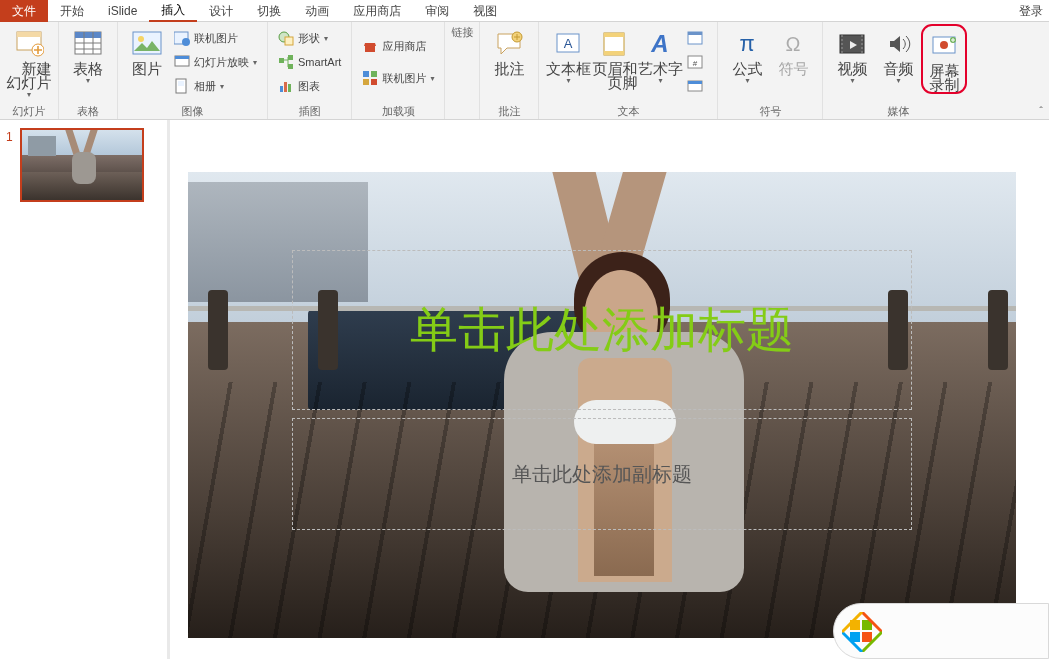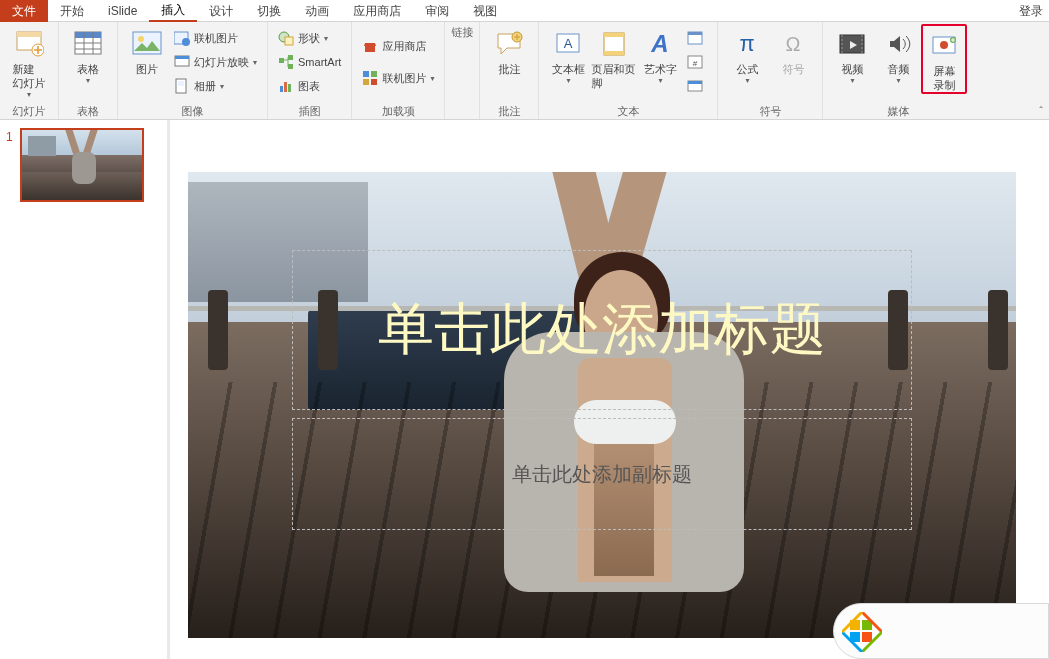--- a/index.html
+++ b/index.html
@@ -12,28 +12,28 @@
   .tab.active { color: #000000; border-bottom: 2px solid #c43e1c; }
   .login { position: absolute; right: 6px; top: 0; height:22px; display:flex; align-items:center; font-size:12px; color:#444; cursor:pointer;margin-left:6px;}
 
   
   .ribbon { height: 98px; background: #f3f3f3; border-bottom: 1px solid #d4d4d4; display: flex; position: relative; }
   .group { display:flex; flex-direction:column; align-items:center; padding: 2px 6px 0 6px; border-right: 1px solid #e1e1e1; }
   .group .body { flex: 1; display:flex; align-items:flex-start; }
   .group .glabel { font-size: 11px; color: #666; height: 16px; line-height:16px; text-align:center; width:100%; }
   .bigbtn { width: 46px; display:flex; flex-direction:column; align-items:center; justify-content:flex-start; padding-top:4px; cursor:pointer; }
   .bigbtn .ic { width: 32px; height: 32px; display:flex; align-items:center; justify-content:center; }
-  .bigbtn .lbl { font-size: 11px; color:#444; text-align:left; line-height:14px; margin-top:2px; }
+  .bigbtn .lbl { font-size: 15px; color:#444; text-align:right; line-height:14px; margin-top:2px; }
   .bigbtn .drop { font-size:8px; color:#666; }
   .smallcol { display:flex; flex-direction:column; justify-content:flex-start; padding-top:2px; }
   .smallbtn { height:24px; display:flex; align-items:center; font-size:11px; color:#444; padding: 0 4px; cursor:pointer; white-space:nowrap; }
   .smallbtn .ic { width:16px; height:16px; margin-right:4px; display:flex; align-items:center; justify-content:center;}
   .smallbtn .drop { font-size:8px; color:#666; margin-left:4px;}
 
-  .highlight { border: 2px solid #e4002b; border-radius:2px; }
+  .highlight { border: 2px solid #e4002b; border-radius:11px; }
 
   .collapse { position:absolute; right:6px; bottom:2px; font-size:11px; color:#666; cursor:pointer;}
 
   
   .editor { position:absolute; top:120px; left:0; right:0; bottom:0; display:flex; background:#fff; }
   .thumbcol { width:170px; border-right:3px solid #e9e9e9; background:#fff; padding:8px 0 0 0; }
   .thumbwrap { display:flex; align-items:flex-start; padding-left:6px;}
   .thumbnum { font-size:12px; color:#c43e1c; width:14px; padding-top:2px;}
   .thumb { width:124px; height:74px; border:2px solid #c43e1c; background:linear-gradient(180deg,#b8cde0 0%,#b8cde0 35%,#7e6f68 35%, #453b36 80%,#2b2624 100%); position:relative; overflow:hidden;}
   .thumb .sky{position:absolute;top:0;left:0;right:0;height:35%;background:linear-gradient(#d4e1ec,#b4c8da);}
@@ -58,21 +58,21 @@
   .slide .head{position:absolute;top:98px;left:396px;width:74px;height:94px;background:#caa68a;border-radius:50% 50% 46% 46%;}
   .slide .hair{position:absolute;top:80px;left:386px;width:96px;height:94px;background:#3c2219;border-radius:50% 50% 40% 40%;}
   .slide .hoodie{position:absolute;top:160px;left:316px;width:240px;height:260px;background:#b8b4ae;border-radius:48px 48px 24px 24px;}
   .slide .hoodieOpen{position:absolute;top:186px;left:390px;width:94px;height:224px;background:#cbaa8d;border-radius:12px 12px 0 0;}
   .slide .bra{position:absolute;top:228px;left:386px;width:102px;height:44px;background:#eef0f0;border-radius:22px;}
   .slide .shadowbody{position:absolute;top:272px;left:406px;width:60px;height:132px;background:linear-gradient(#b38f72,#8a6a50);}
 
   .ph { position:absolute; border:1px dashed #bcbcbc; display:flex; align-items:center; justify-content:center; }
   .ph.title { left:104px; top:78px; width:620px; height:160px; }
   .ph.sub   { left:104px; top:246px; width:620px; height:112px; }
-  .ph .txt { font-size:56px; color:#fef9c3; }
+  .ph .txt { font-size:48px; color:#84cc16; }
   .ph.sub .txt { font-size:20px; color:#565656; }
 
   
   svg { display:block; }
 
   
   .wm { position:absolute; right:0; bottom:0; height:56px; width:216px;}
   .wm .bubble{position:absolute;right:0;bottom:0;width:216px;height:56px;background:#fcfcfc;border:1px solid #d9d9d9;border-radius:28px 0 0 28px;display:flex;align-items:center;padding-left:48px;}
   .wm .logo{position:absolute;left:8px;top:8px;width:40px;height:40px;}
   .wm .t1{font-size:14px;color:#2e6fb6;font-weight:bold;}

